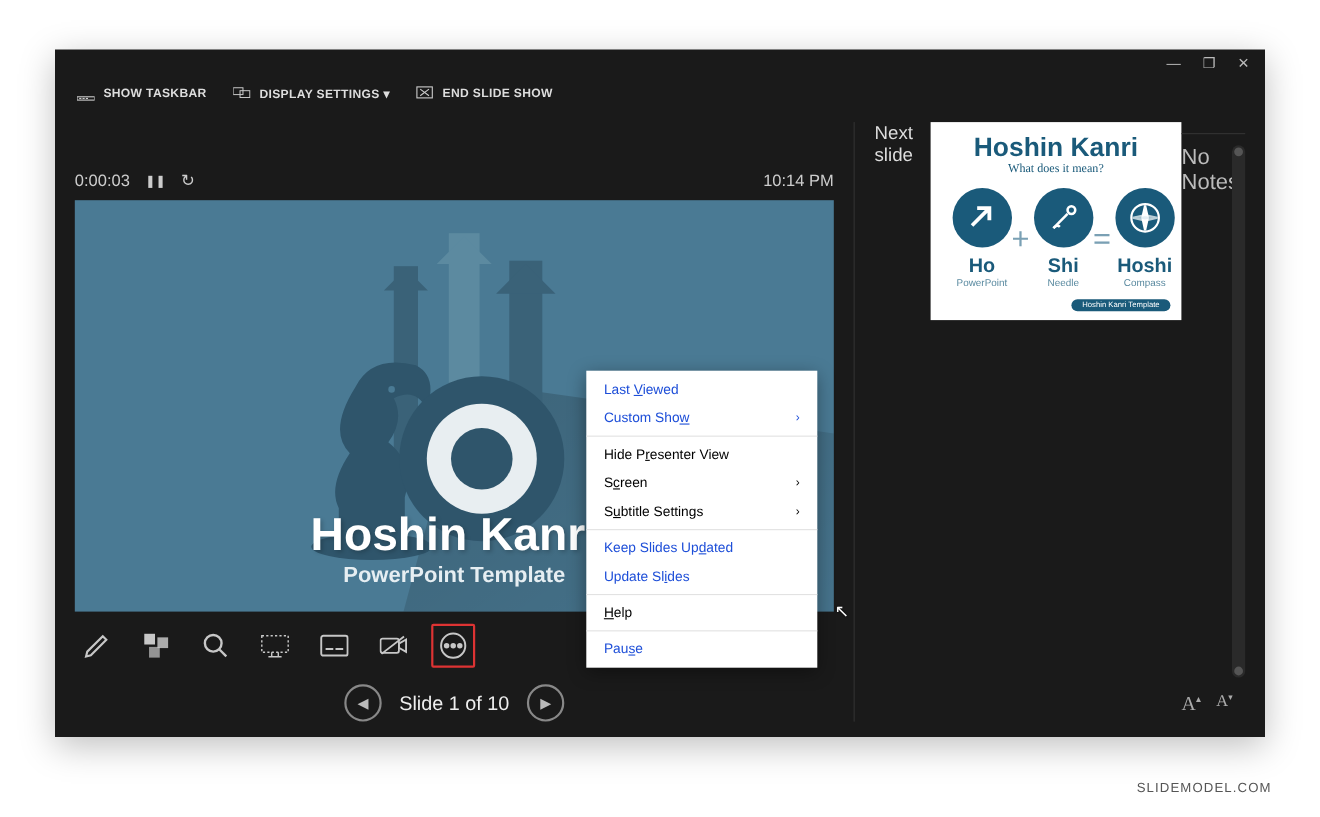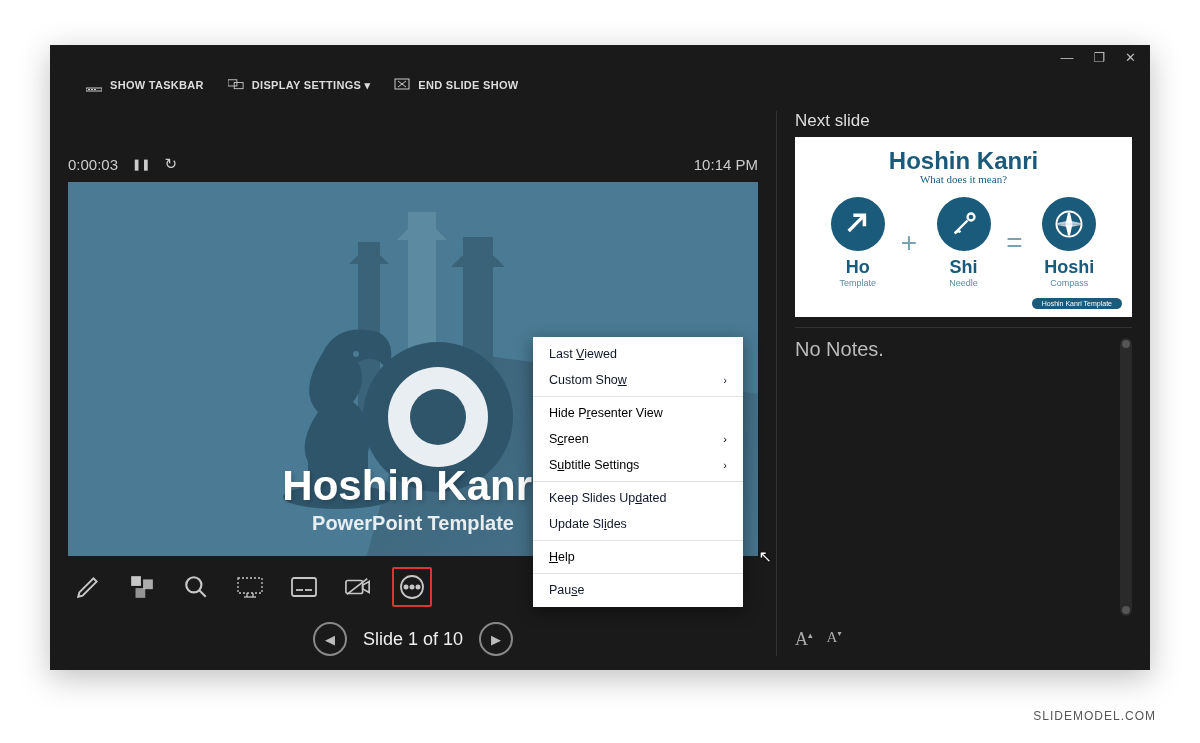--- a/index.html
+++ b/index.html
@@ -29,40 +29,40 @@
     gap: 20px;
     padding-right: 14px;
     color: #bbb;
   }
   .titlebar span { font-size: 13px; cursor: default; }
   .top-toolbar {
     height: 32px;
     display: flex;
     align-items: center;
     gap: 24px;
-    padding-left: 36px;
+    padding-left: 20px;
     font-size: 11px;
     font-weight: 600;
     color: #ddd;
     letter-spacing: 0.3px;
   }
   .top-toolbar .tb-item {
     display: flex;
     align-items: center;
     gap: 8px;
   }
   .tb-icon { width: 16px; height: 14px; display: inline-block; }
   .content {
     display: flex;
     height: calc(100% - 56px);
     padding: 10px 18px 14px 18px;
     gap: 18px;
   }
   .left-col { flex: 0 0 690px; display: flex; flex-direction: column; }
-  .right-col { flex: 1; display: flex; flex-direction: column; border-left: 1px solid #333; padding-left: 18px; }
+  .right-col { flex: 1; display: flex; flex-direction: row; border-left: 1px solid #333; padding-left: 18px; }
   .timer-row {
     display: flex;
     align-items: center;
     justify-content: space-between;
     height: 28px;
     font-size: 15px;
     color: #ccc;
     margin-top: 40px;
   }
   .timer-left { display: flex; align-items: center; gap: 14px; }
@@ -138,21 +138,21 @@
     box-shadow: 0 4px 16px rgba(0,0,0,0.4);
     z-index: 50;
     padding: 4px 0;
   }
   .context-menu .mi {
     padding: 6px 16px;
     display: flex;
     justify-content: space-between;
     align-items: center;
   }
-  .context-menu .mi.disabled { color: #0f172a; text-align: center; }
+  .context-menu .mi.disabled { color: #1d4ed8; text-align: center; }
   .context-menu .mi .sub { color: inherit; font-size: 11px; }
   .context-menu hr { border: none; border-top: 1px solid #e2e2e2; margin: 3px 0; }
   .cursor-arrow {
     position: absolute;
     right: -14px; bottom: -10px;
     color: #fff; font-size: 16px;
     filter: drop-shadow(0 0 1px #000);
     z-index: 40;
   }
   .tool-row {
@@ -436,21 +436,21 @@
         <div class="ns-title">Hoshin Kanri</div>
         <div class="ns-sub">What does it mean?</div>
         <div class="ns-row">
           <div class="ns-item">
             <div class="ns-circle">
               <svg width="28" height="28" viewBox="0 0 24 24" fill="#fff">
                   <path d="M5 19 L16 8 L16 14 L19 14 L19 3 L8 3 L8 6 L14 6 L3 17 Z"></path>
                 </svg>
             </div>
             <div class="ns-label">Ho</div>
-            <div class="ns-mini">Template</div>
+            <div class="ns-mini">PowerPoint</div>
           </div>
           <div class="ns-op">+</div>
           <div class="ns-item">
             <div class="ns-circle">
               <svg width="28" height="28" viewBox="0 0 24 24" fill="none" stroke="#fff" stroke-width="2">
                   <circle cx="18" cy="6" r="3"></circle>
                   <line x1="15" y1="9" x2="4" y2="20"></line>
                   <path d="M4 20 Q7 17 9 19"></path>
                 </svg>
             </div>

